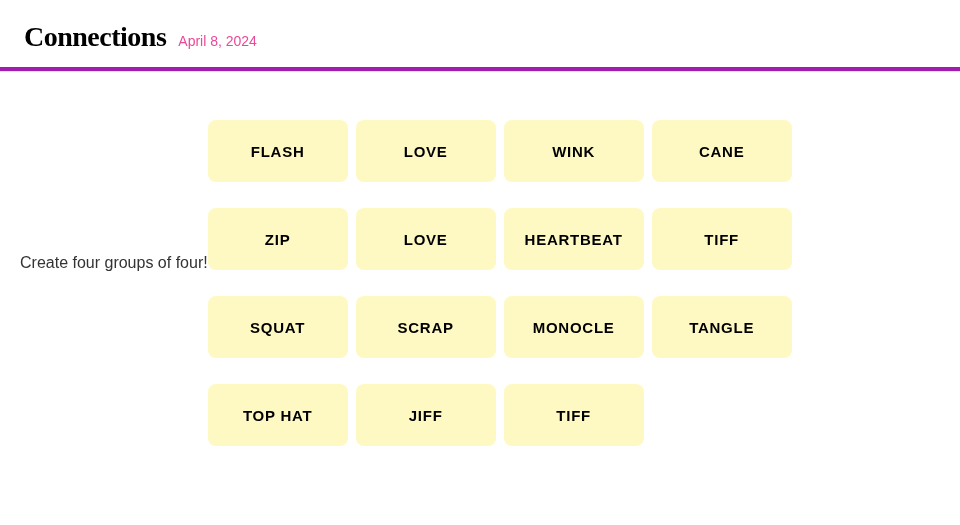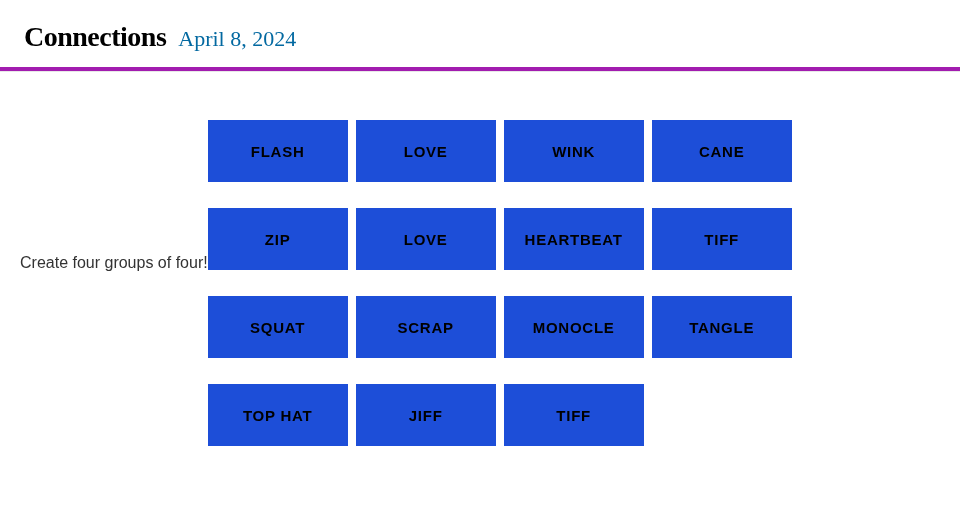--- a/index.html
+++ b/index.html
@@ -24,25 +24,25 @@
     }
 
     .header-title {
       font-size: 28px;
       font-weight: 900;
       font-family: 'Georgia', serif;
       letter-spacing: -0.5px;
     }
 
     .header-date {
-      font-size: 22px;
+      font-size: 14px;
       font-weight: 400;
-      color: #0369a1;
+      color: #ec4899;
       margin-left: 12px;
-      font-family: Liberation Serif, serif;
+      font-family: Liberation Sans, sans-serif;
     }
 
     .divider {
       height: 1px;
       background-color: #e8e8e8;
       margin: 0;
     }
 
     .main-content {
       display: flex;
@@ -59,22 +59,22 @@
     }
 
     .grid {
       display: grid;
       grid-template-columns: repeat(4, 140px);
       grid-template-rows: repeat(4, 80px);
       gap: 8px;
     }
 
     .tile {
-      background-color: #1d4ed8;
-      border-radius: 0;
+      background-color: #fef9c3;
+      border-radius: 8px;
       display: flex;
       align-items: center;
       justify-content: center;
       cursor: pointer;
       user-select: none;
       transition: background-color 0.1s;
       margin-top: 18px;
     }
 
     .tile-label {

